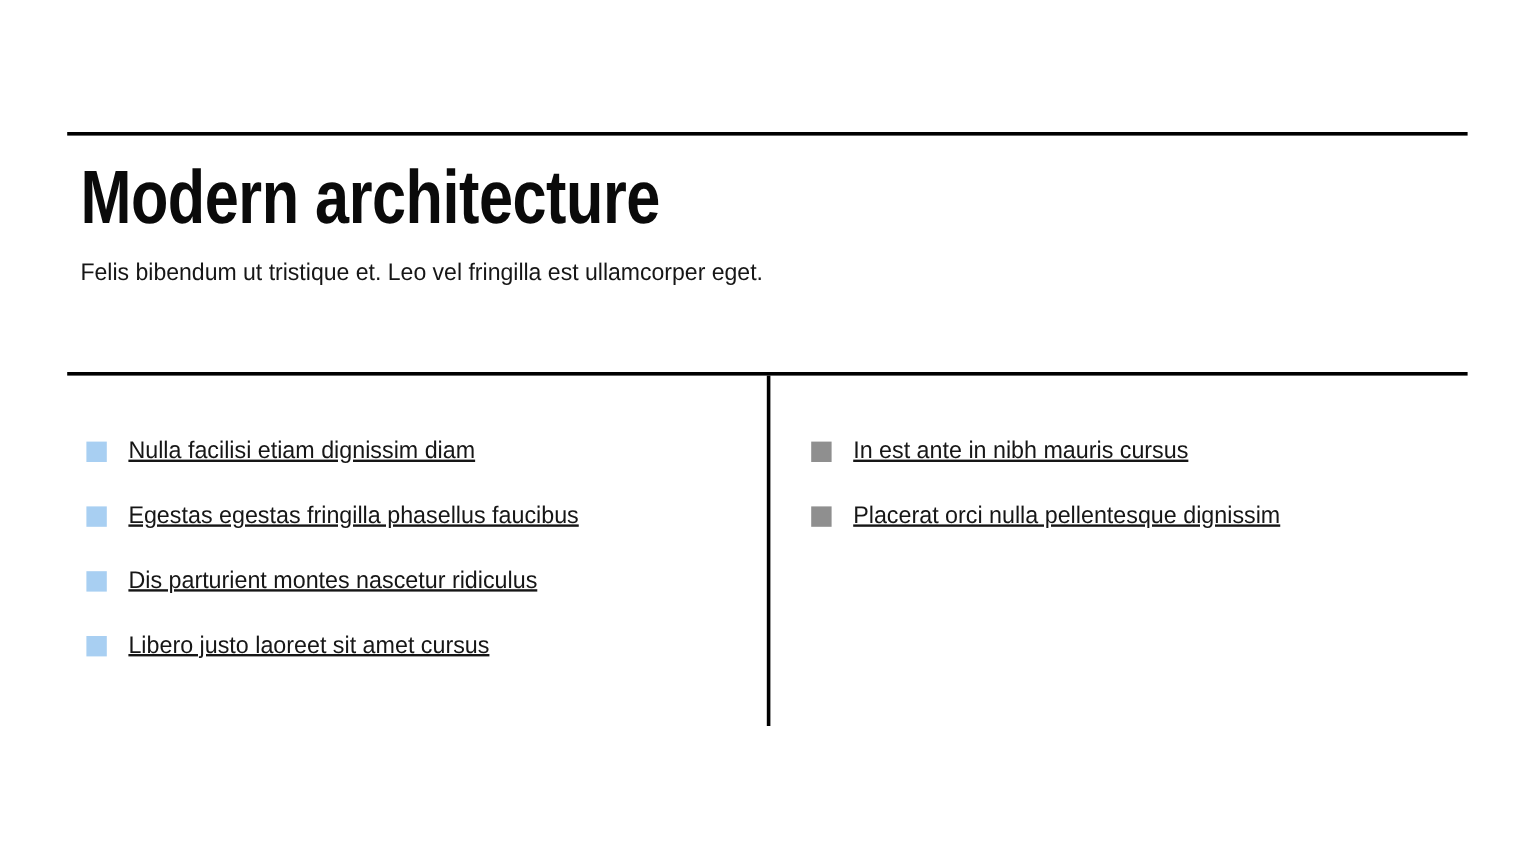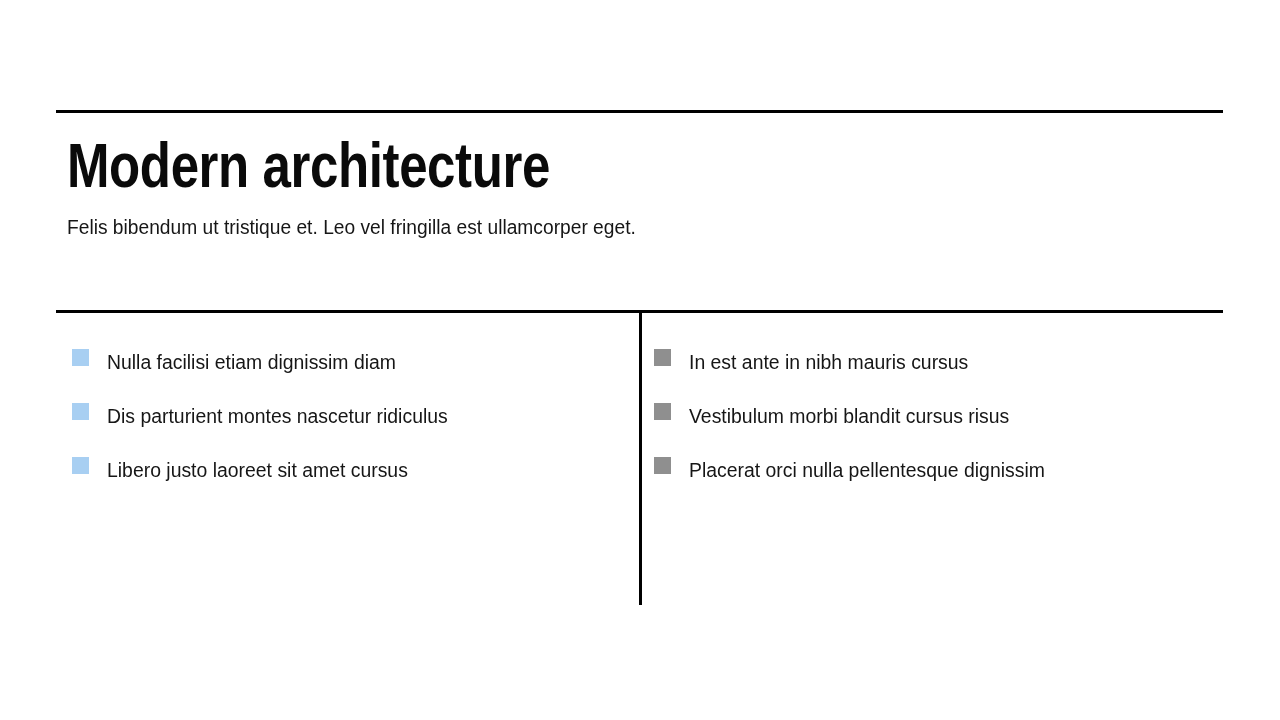--- a/index.html
+++ b/index.html
@@ -57,26 +57,27 @@
     transform-origin: 0 0;
     color: #161616;
   }
 
   .list {
     position: absolute;
     top: 349px;
     list-style: none;
   }
   .list-left  { left: 72px;  width: 540px; }
-  .list-right { left: 654px; width: 540px; }
+  .list-right { left: 676px; width: 540px; }
 
   .list .row {
     display: flex;
-    align-items: flex-start;
+    align-items: center;
     height: 54px;
+    text-decoration: underline;
   }
 
   .bullet {
     flex: 0 0 auto;
     width: 17px;
     height: 17px;
     margin-right: 18px;
   }
 
   .item-text {
@@ -103,36 +104,36 @@
 
   <div class="vrule"></div>
 
   <ul class="list list-left">
     <li class="row">
       <span class="bullet" style="background: rgb(168, 207, 242);"></span>
       <span class="item-text">Nulla facilisi etiam dignissim diam</span>
     </li>
     <li class="row">
       <span class="bullet" style="background: rgb(168, 207, 242);"></span>
+      <span class="item-text">Egestas egestas fringilla phasellus faucibus</span>
+    </li>
+    <li class="row">
+      <span class="bullet" style="background: rgb(168, 207, 242);"></span>
       <span class="item-text">Dis parturient montes nascetur ridiculus</span>
     </li>
     <li class="row">
       <span class="bullet" style="background: rgb(168, 207, 242);"></span>
       <span class="item-text">Libero justo laoreet sit amet cursus</span>
     </li>
   </ul>
 
   <ul class="list list-right">
     <li class="row">
       <span class="bullet" style="background: rgb(143, 143, 143);"></span>
       <span class="item-text">In est ante in nibh mauris cursus</span>
     </li>
     <li class="row">
       <span class="bullet" style="background: rgb(143, 143, 143);"></span>
-      <span class="item-text">Vestibulum morbi blandit cursus risus</span>
-    </li>
-    <li class="row">
-      <span class="bullet" style="background: rgb(143, 143, 143);"></span>
       <span class="item-text">Placerat orci nulla pellentesque dignissim</span>
     </li>
   </ul>
 
 </div>
 
 </body></html>

